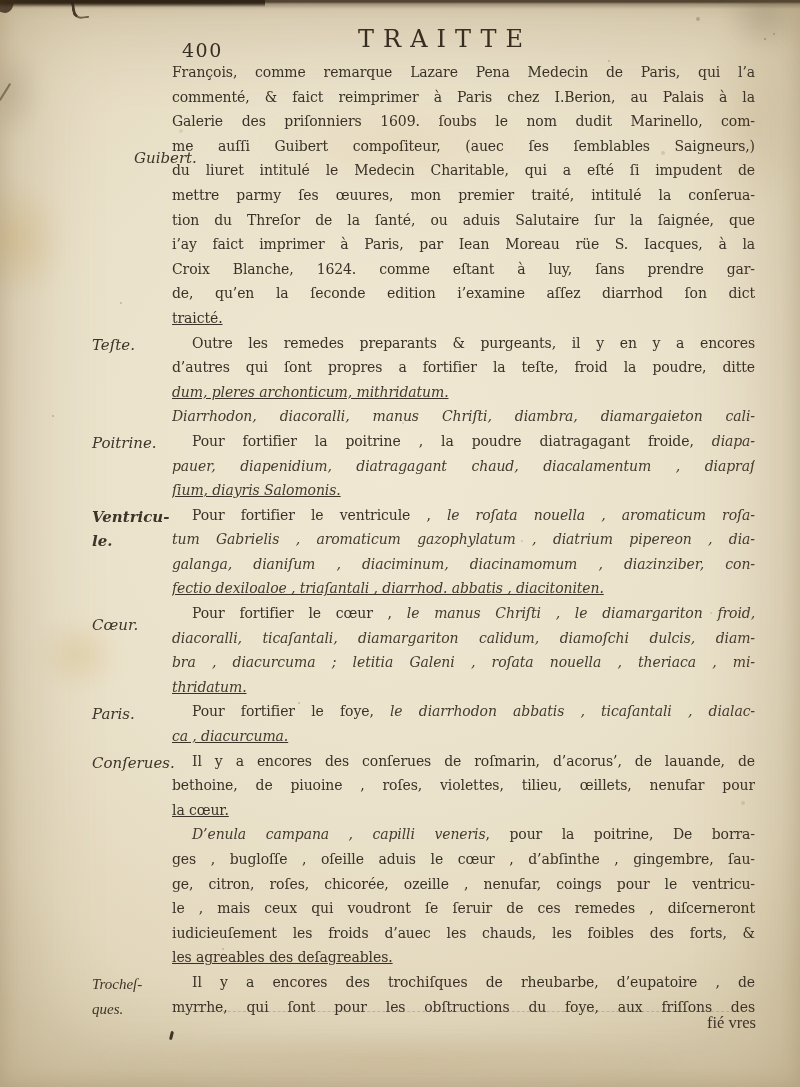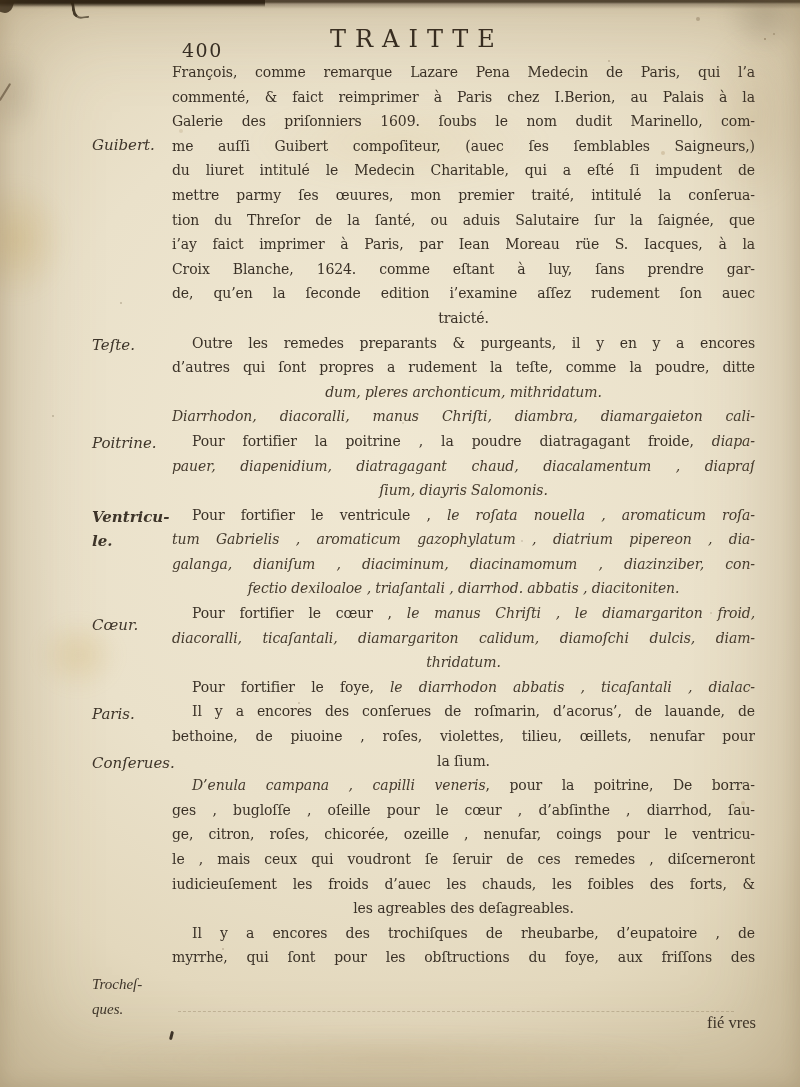--- a/index.html
+++ b/index.html
@@ -37,28 +37,28 @@
   .specks { position:absolute; left:0; top:0; width:2px; height:2px; border-radius:50%; background:transparent;
     box-shadow: 697px 18px 0 1px rgba(96,76,50,.30), 764px 38px 0 0 rgba(96,76,50,.45),
       773px 33px 0 0 rgba(96,76,50,.35), 120px 302px 0 0 rgba(96,76,50,.30),
       662px 152px 0 1px rgba(150,120,70,.25), 298px 702px 0 0 rgba(96,76,50,.28),
       521px 540px 0 0 rgba(96,76,50,.22), 222px 948px 0 0 rgba(96,76,50,.28),
       742px 802px 0 1px rgba(150,120,70,.22), 402px 422px 0 0 rgba(96,76,50,.20),
       52px 415px 0 0 rgba(96,76,50,.30), 710px 612px 0 0 rgba(96,76,50,.22),
       608px 60px 0 0 rgba(96,76,50,.30), 180px 130px 0 1px rgba(150,120,70,.18); }
   
   .pagenum { position:absolute; left:182px; top:39px; font-size:19px; letter-spacing:1.5px; color:#342c23; }
-  .running-title { position:absolute; left:330px; top:25px; width:230px; text-align:left;
+  .running-title { position:absolute; left:330px; top:25px; width:230px; text-align:center;
     font-size:24px; letter-spacing:9px; color:#32291f; }
   
   .textblock { position:absolute; left:172px; top:60px; width:583px; }
   .line { height:24.6px; line-height:24.6px; font-size:14px; letter-spacing:-0.1px;
     overflow:hidden; text-justify:inter-word; }
   .line.j { text-align:justify; text-align-last:justify; }
-  .line.l { text-align:center; }
+  .line.l { text-align:left;text-decoration:underline; }
   .indent { display:inline-block; width:20px; }
   .it { font-style:italic; color:#443a2d; }
   
   .margin-note { position:absolute; left:92px; width:84px; font-style:italic;
     font-size:15px; line-height:24.6px; color:#3e352a; }
   .catchword { position:absolute; right:44px; top:1013px; font-size:16.5px; color:#3a3127;font-family:Liberation Serif, serif; }
   .showthrough { position:absolute; left:178px; top:1011px; width:556px;
     border-top:1px dashed rgba(120,100,70,0.30); }
   .ink-dot { position:absolute; left:170px; top:1031px; width:3px; height:9px;
     background:#3a3127; border-radius:2px; transform:rotate(14deg); }
@@ -89,52 +89,54 @@
   <div class="textblock" id="textblock">
       <div class="line j"><span>François, comme remarque Lazare Pena Medecin de Paris, qui l’a</span></div>
       <div class="line j"><span>commenté, &amp; faict reimprimer à Paris chez I.Berion, au Palais à la</span></div>
       <div class="line j"><span>Galerie des priſonniers 1609. ſoubs le nom dudit Marinello, com-</span></div>
       <div class="line j"><span>me auſſi Guibert compoſiteur, (auec ſes ſemblables Saigneurs,)</span></div>
       <div class="line j"><span>du liuret intitulé le Medecin Charitable, qui a eſté ſi impudent de</span></div>
       <div class="line j"><span>mettre parmy ſes œuures, mon premier traité, intitulé la conſerua-</span></div>
       <div class="line j"><span>tion du Threſor de la ſanté, ou aduis Salutaire ſur la ſaignée, que</span></div>
       <div class="line j"><span>i’ay faict imprimer à Paris, par Iean Moreau rüe S. Iacques, à la</span></div>
       <div class="line j"><span>Croix Blanche, 1624. comme eſtant à luy, ſans prendre gar-</span></div>
-      <div class="line j"><span>de, qu’en la ſeconde edition i’examine aſſez rudement ſon auec</span></div>
+      <div class="line j"><span>de, qu’en la ſeconde edition i’examine aſſez diarrhod ſon dict</span></div>
       <div class="line l"><span>traicté.</span></div>
       <div class="line j"><span class="indent"></span><span>Outre les remedes preparants &amp; purgeants, il y en y a encores</span></div>
-      <div class="line j"><span>d’autres qui ſont propres a rudement la teſte, comme la poudre, ditte</span></div>
+      <div class="line j"><span>d’autres qui ſont propres a fortifier la teſte, froid la poudre, ditte</span></div>
       <div class="line l"><span class="it">dum, pleres archonticum, mithridatum.</span></div>
       <div class="line j"><span class="it">Diarrhodon, diacoralli, manus Chriſti, diambra, diamargaieton cali-</span></div>
       <div class="line j"><span class="indent"></span><span>Pour fortifier la poitrine , la poudre diatragagant froide, </span><span class="it">diapa-</span></div>
       <div class="line j"><span class="it">pauer, diapenidium, diatragagant chaud, diacalamentum , diapraſ</span></div>
       <div class="line l"><span class="it">ſium, diayris Salomonis.</span></div>
       <div class="line j"><span class="indent"></span><span>Pour fortifier le ventricule , </span><span class="it">le roſata nouella , aromaticum roſa-</span></div>
       <div class="line j"><span class="it">tum Gabrielis , aromaticum gazophylatum , diatrium pipereon , dia-</span></div>
       <div class="line j"><span class="it">galanga, dianiſum , diaciminum, diacinamomum , diazinziber, con-</span></div>
       <div class="line l"><span class="it">fectio dexiloaloe , triaſantali , diarrhod. abbatis , diacitoniten.</span></div>
       <div class="line j"><span class="indent"></span><span>Pour fortifier le cœur , </span><span class="it">le manus Chriſti , le diamargariton froid,</span></div>
       <div class="line j"><span class="it">diacoralli, ticaſantali, diamargariton calidum, diamoſchi dulcis, diam-</span></div>
+      <div class="line j"><span class="it">bra , diacurcuma ; letitia Galeni , roſata nouella , theriaca , mi-</span></div>
       <div class="line l"><span class="it">thridatum.</span></div>
       <div class="line j"><span class="indent"></span><span>Pour fortifier le foye, </span><span class="it">le diarrhodon abbatis , ticaſantali , dialac-</span></div>
+      <div class="line l"><span class="it">ca , diacurcuma.</span></div>
       <div class="line j"><span class="indent"></span><span>Il y a encores des conſerues de roſmarin, d’acorus’, de lauande, de</span></div>
       <div class="line j"><span>bethoine, de piuoine , roſes, violettes, tilieu, œillets, nenufar pour</span></div>
-      <div class="line l"><span>la ſium.</span></div>
+      <div class="line l"><span>la cœur.</span></div>
       <div class="line j"><span class="indent"></span><span class="it">D’enula campana , capilli veneris</span><span>, pour la poitrine, De borra-</span></div>
-      <div class="line j"><span>ges , bugloſſe , oſeille pour le cœur , d’abſinthe , diarrhod, ſau-</span></div>
+      <div class="line j"><span>ges , bugloſſe , oſeille aduis le cœur , d’abſinthe , gingembre, ſau-</span></div>
       <div class="line j"><span>ge, citron, roſes, chicorée, ozeille , nenufar, coings pour le ventricu-</span></div>
       <div class="line j"><span>le , mais ceux qui voudront ſe ſeruir de ces remedes , diſcerneront</span></div>
       <div class="line j"><span>iudicieuſement les froids d’auec les chauds, les foibles des forts, &amp;</span></div>
       <div class="line l"><span>les agreables des deſagreables.</span></div>
       <div class="line j"><span class="indent"></span><span>Il y a encores des trochiſques de rheubarbe, d’eupatoire , de</span></div>
       <div class="line j"><span>myrrhe, qui ſont pour les obſtructions du foye, aux friſſons des</span></div>
     </div>
 
   <div id="margin-notes">
-      <div class="margin-note" style="top: 133px;">
+      <div class="margin-note" style="top: 146px; margin-left: 42px;">
         <div>Guibert.</div>
       </div>
       <div class="margin-note" style="top: 332.6px;">
         <div>Teſte.</div>
       </div>
       <div class="margin-note" style="top: 431px;">
         <div>Poitrine.</div>
       </div>
       <div class="margin-note" style="top: 504.8px; font-weight: bold;">
         <div>Ventricu-</div>

